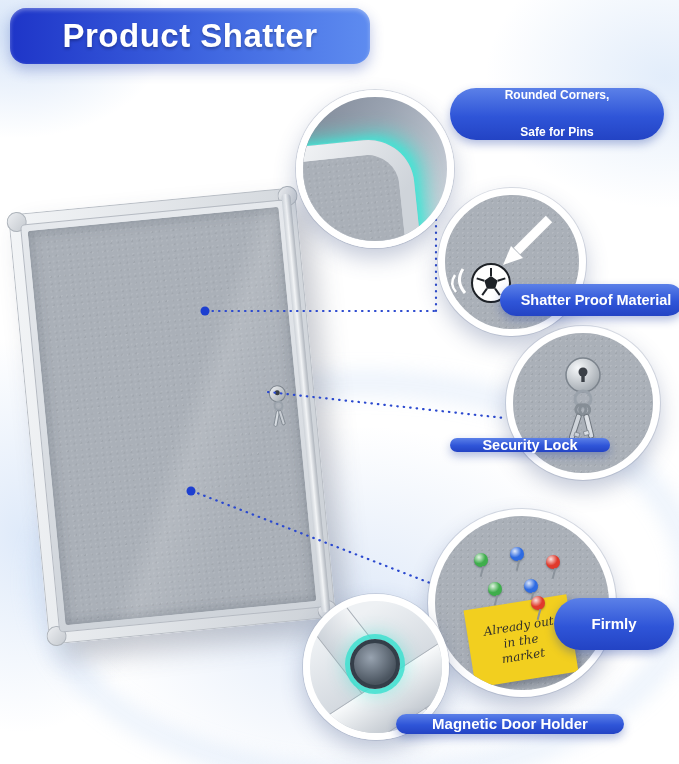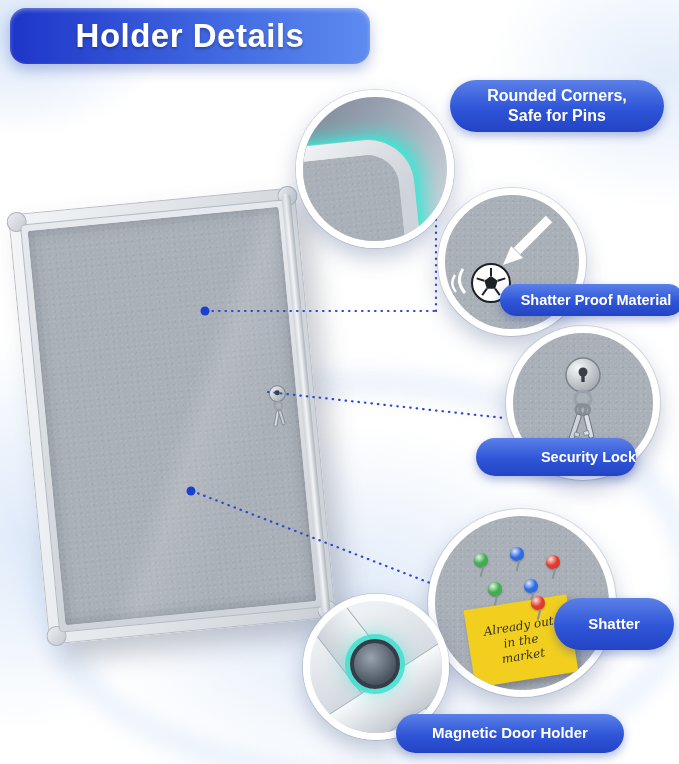--- a/index.html
+++ b/index.html
@@ -86,35 +86,35 @@
     transform:rotate(14deg);}
   .sticky-note{position:absolute;left:34px;top:86px;width:104px;height:78px;transform:rotate(-9deg);
     box-shadow:3px 5px 9px rgba(40,50,70,.38);display:flex;align-items:center;justify-content:center;}
   .sticky-note span{display:block;width:78px;text-align:center;
     font-family:"DejaVu Serif",serif;font-style:italic;font-size:12px;line-height:1.25;color:#33312a;}
   
   .pill{position:absolute;z-index:40;color:#fff;font-weight:700;text-align:center;
     background:linear-gradient(180deg,#5b80e8 0%,#2f55d8 55%,#2343c4 100%);
     border-radius:30px;display:flex;flex-direction:column;justify-content:center;line-height:1.25;
     box-shadow:0 4px 10px rgba(30,60,160,.35);}
-  .p1{left:450px;top:80px;width:214px;height:52px;font-size:16px;}
+  .p1{left:450px;top:88px;width:214px;height:52px;font-size:12px;justify-content:space-between;}
   .p2{left:500px;top:284px;width:176px;height:32px;font-size:14.5px;padding-left:8px;}
-  .p3{left:476px;top:438px;width:160px;height:38px;font-size:14.5px;text-align:right;}
+  .p3{left:450px;top:438px;width:160px;height:14px;font-size:14.5px;}
   .p4{left:554px;top:598px;width:120px;height:52px;font-size:15px;}
-  .p5{left:396px;top:714px;width:228px;height:39px;font-size:15px;}
+  .p5{left:396px;top:714px;width:228px;height:20px;font-size:15px;}
 </style>
 </head>
 <body>
 
 <div class="page">
 
   <div class="bg-ring"></div>
 
   <div class="banner">
-    <span>Holder Details</span>
+    <span>Product Shatter</span>
   </div>
 
   <div class="board-wrap">
     <div class="board-outer">
       <div class="corner-cap cap-tl"></div>
       <div class="corner-cap cap-tr"></div>
       <div class="corner-cap cap-bl"></div>
       <div class="corner-cap cap-br"></div>
       <div class="board-frame-inner">
         <div class="board-felt felt">
@@ -252,19 +252,19 @@
     <span>Rounded Corners,</span>
     <span>Safe for Pins</span>
   </div>
   <div class="pill p2">
     <span>Shatter Proof Material</span>
   </div>
   <div class="pill p3">
     <span>Security Lock</span>
   </div>
   <div class="pill p4">
-    <span>Shatter</span>
+    <span>Firmly</span>
   </div>
   <div class="pill p5">
     <span>Magnetic Door Holder</span>
   </div>
 
 </div>
 
 </body></html>

